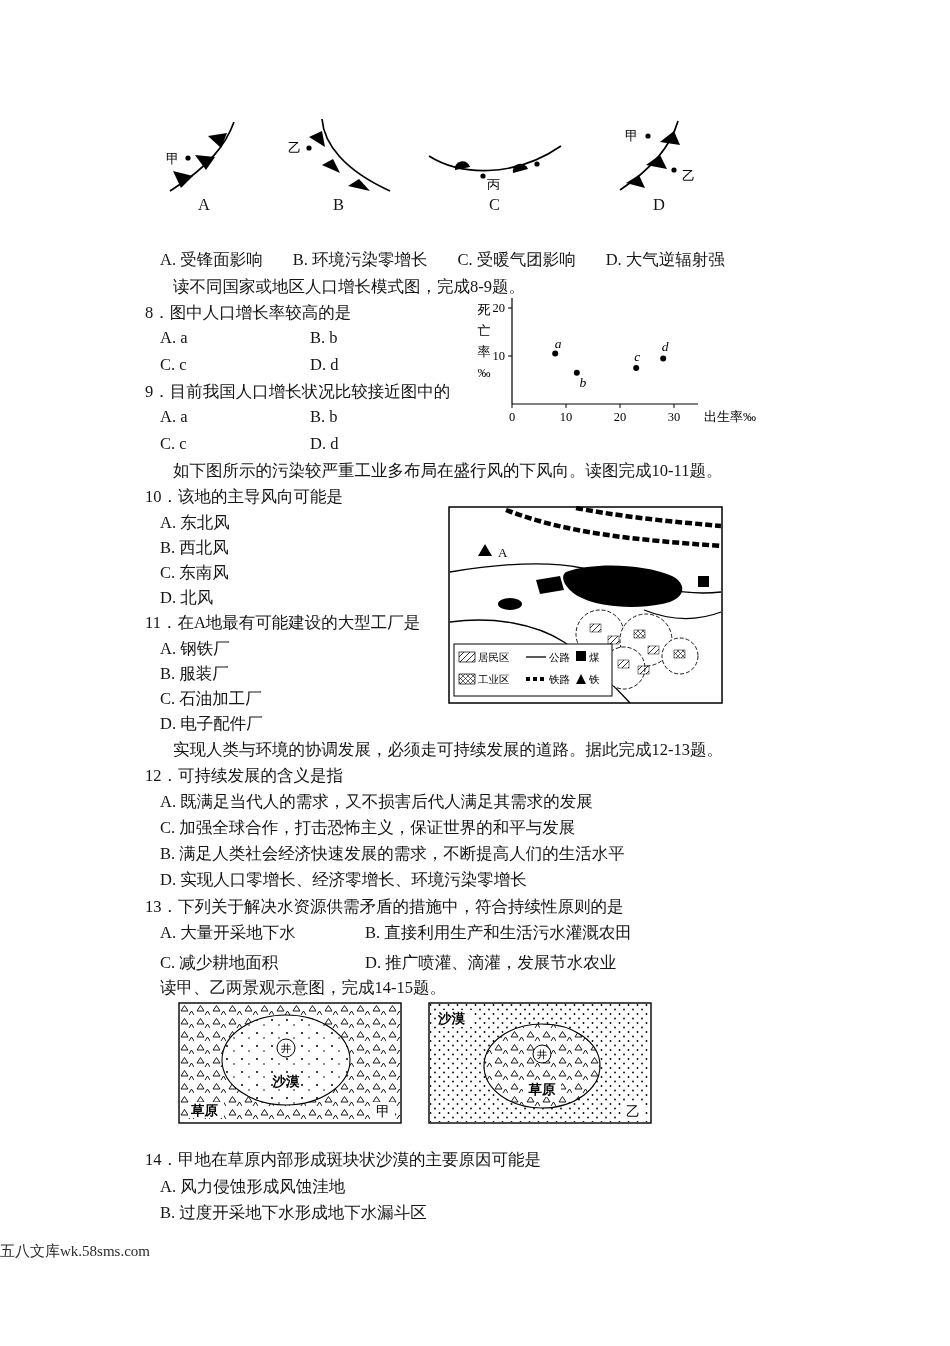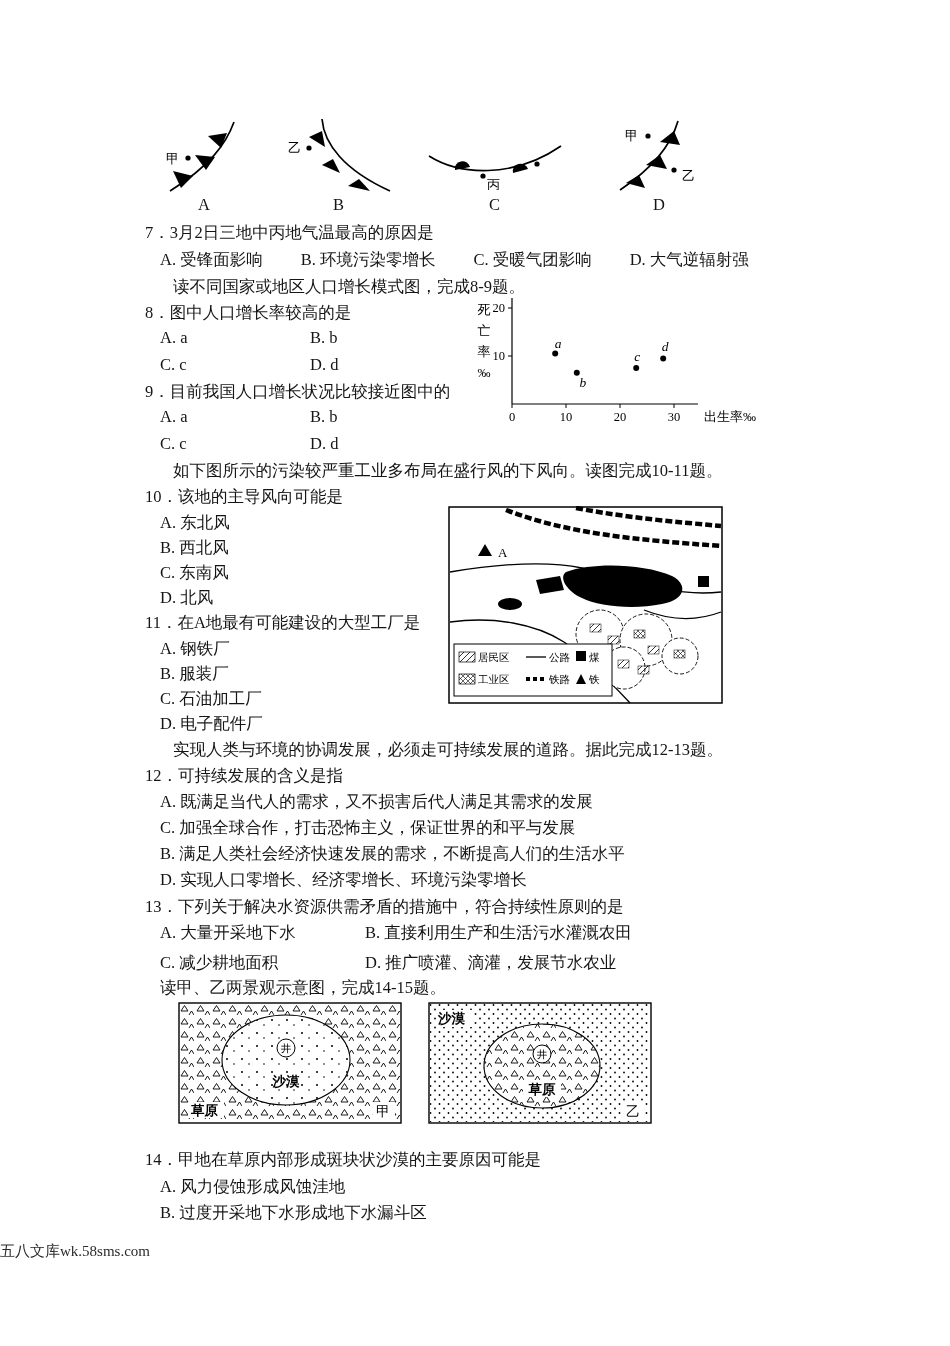--- a/index.html
+++ b/index.html
@@ -1,20 +1,20 @@
 <!DOCTYPE html>
 <html><head>
 <meta charset="utf-8">
 <style>
   *{margin:0;padding:0;box-sizing:border-box}
   html,body{background:#ffffff}
   .page{position:relative;width:950px;height:1346px;margin:0 auto;background:#fff;
         font-family:"Liberation Serif","DejaVu Serif",serif;color:#151515;font-size:16.5px;overflow:hidden}
   .abs{position:absolute;white-space:nowrap}
-  .opts-flex{display:flex;gap:38px}
+  .opts-flex{display:flex;gap:30px}
   .vstack{display:flex;flex-direction:column;gap:4px}
   .vstack>div{line-height:21px}
   .vstack26>div{line-height:22px}
   .grid2{display:grid;grid-template-columns:150px 150px;row-gap:7px}
   .grid2w{display:grid;grid-template-columns:205px auto;row-gap:8px}
   .footer{width:950px;text-align:left;font-size:15px;color:#2b2b2b}
   .fig svg{display:block}
   svg text{font-family:"Liberation Serif","DejaVu Serif",serif}
 </style>
 </head>
@@ -62,21 +62,20 @@
       <text x="13" y="22" font-size="13">甲</text>
       <circle cx="62" cy="52" r="2.6" fill="#000"></circle>
       <text x="70" y="62" font-size="13">乙</text>
     </svg>
   </div>
   <span class="abs" style="left:198px;top:195px">A</span>
   <span class="abs" style="left:333px;top:195px">B</span>
   <span class="abs" style="left:489px;top:195px">C</span>
   <span class="abs" style="left:653px;top:195px">D</span>
 
-  <div class="abs" style="left:145px;top:222px">7．3月2日三地中丙地气温最高的原因是</div>
   <div class="abs opts-flex" style="left:160px;top:249px">
     <span>A. 受锋面影响</span>
     <span>B. 环境污染零增长</span>
     <span>C. 受暖气团影响</span>
     <span>D. 大气逆辐射强</span>
   </div>
 
   <div class="abs" style="left:173px;top:276px">读不同国家或地区人口增长模式图，完成8-9题。</div>
   <div class="abs" style="left:145px;top:302px">8．图中人口增长率较高的是</div>
   <div class="abs grid2" style="left:160px;top:328px">

